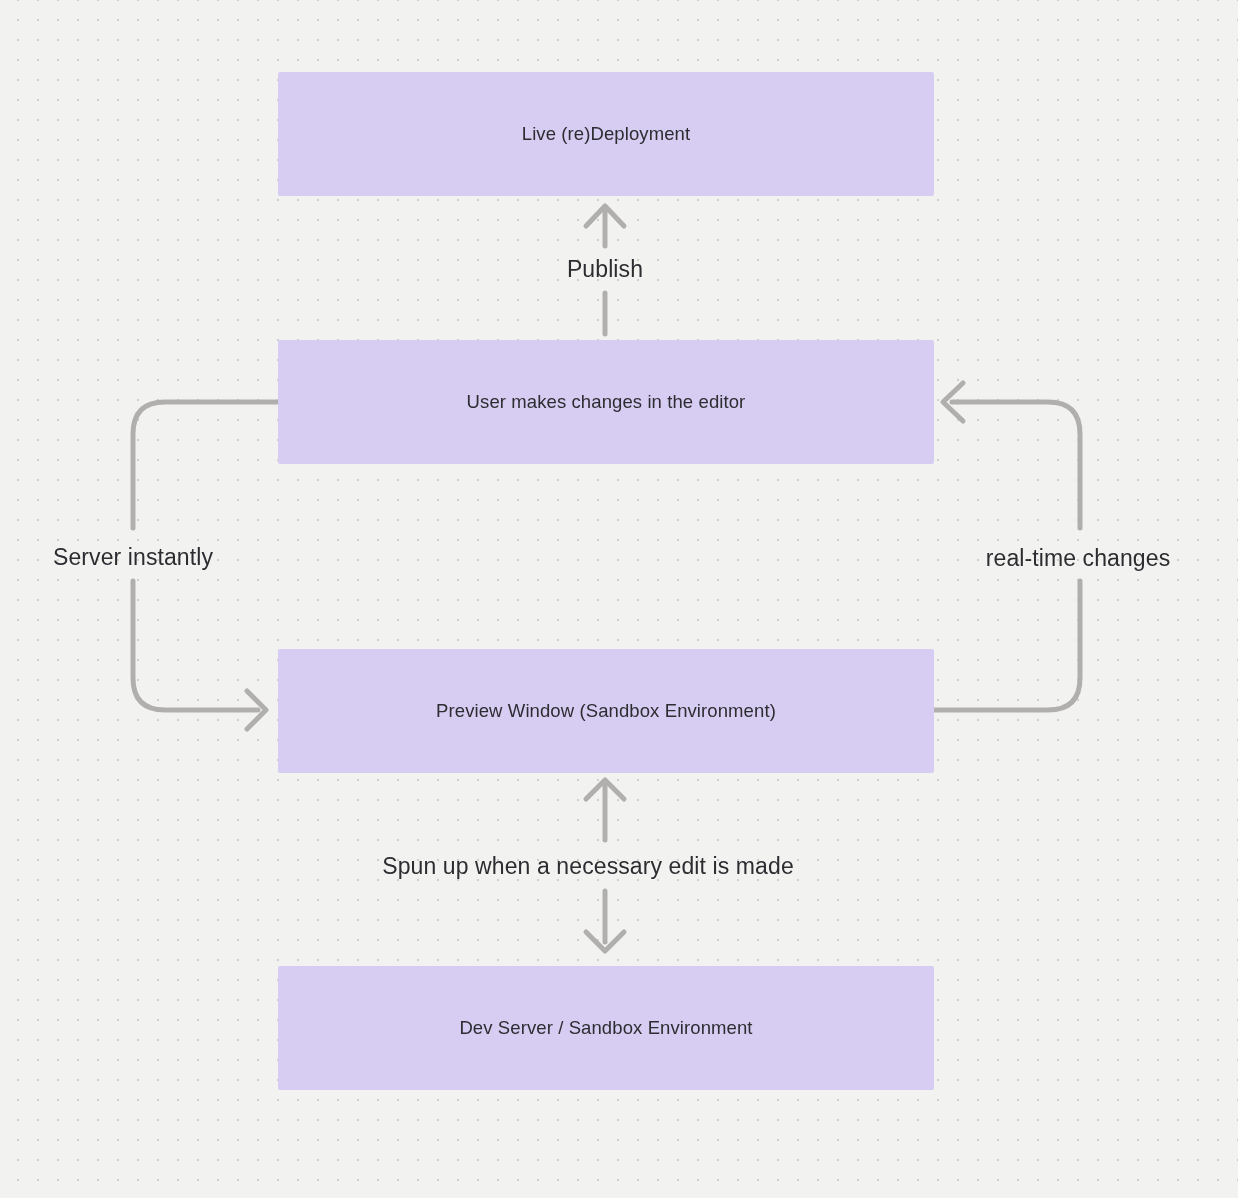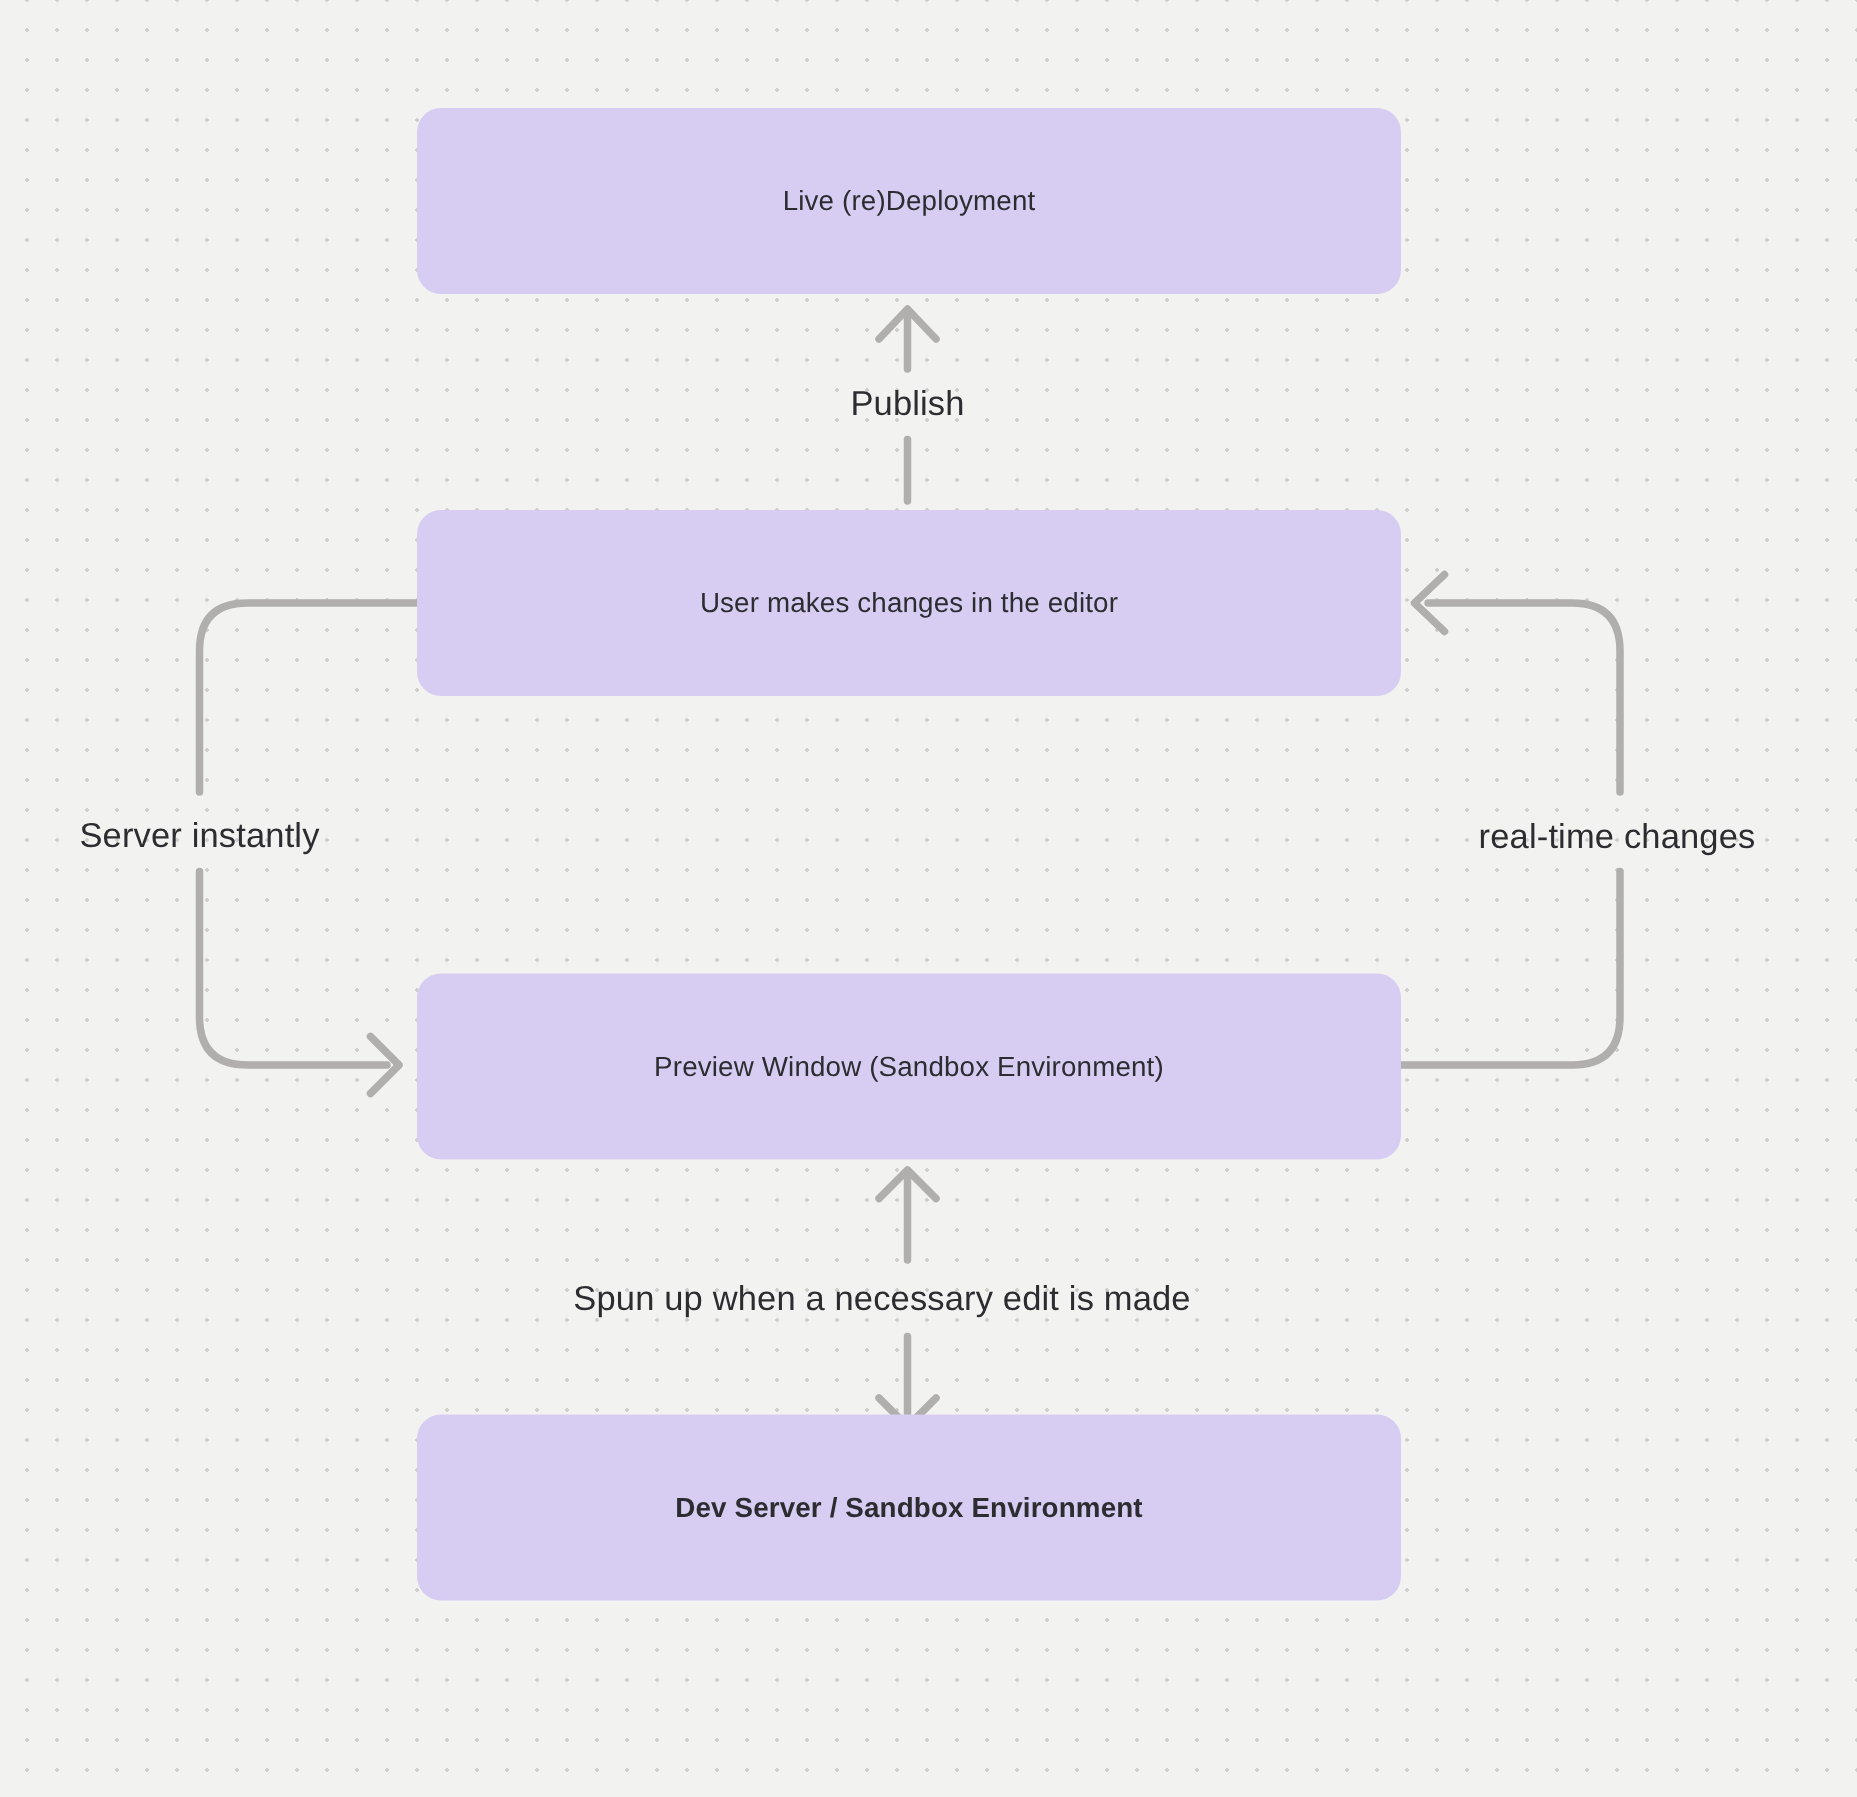--- a/index.html
+++ b/index.html
@@ -34,33 +34,33 @@
     stroke-width: 5;
     stroke-linecap: round;
     stroke-linejoin: round;
   }
   .node {
     position: absolute;
     left: 278px;
     width: 656px;
     height: 124px;
     background: var(--node-fill);
-    border-radius: 16px;
+    border-radius: 2px;
     display: flex;
     align-items: center;
     justify-content: center;
     text-align: center;
     color: var(--text);
     font-size: 18.5px;
     letter-spacing: 0.1px;
   }
   .node-1 { top: 72px; }
   .node-2 { top: 340px; }
   .node-3 { top: 649px; }
-  .node-4 { top: 943px; font-weight: bold; }
+  .node-4 { top: 966px; }
   .edge-label {
     position: absolute;
     transform: translate(-50%, -50%);
     white-space: nowrap;
     color: var(--text);
     font-size: 23px;
     letter-spacing: 0.1px;
   }
   .label-publish  { left: 605px;  top: 269px; }
   .label-updates  { left: 133px;  top: 557px; }

